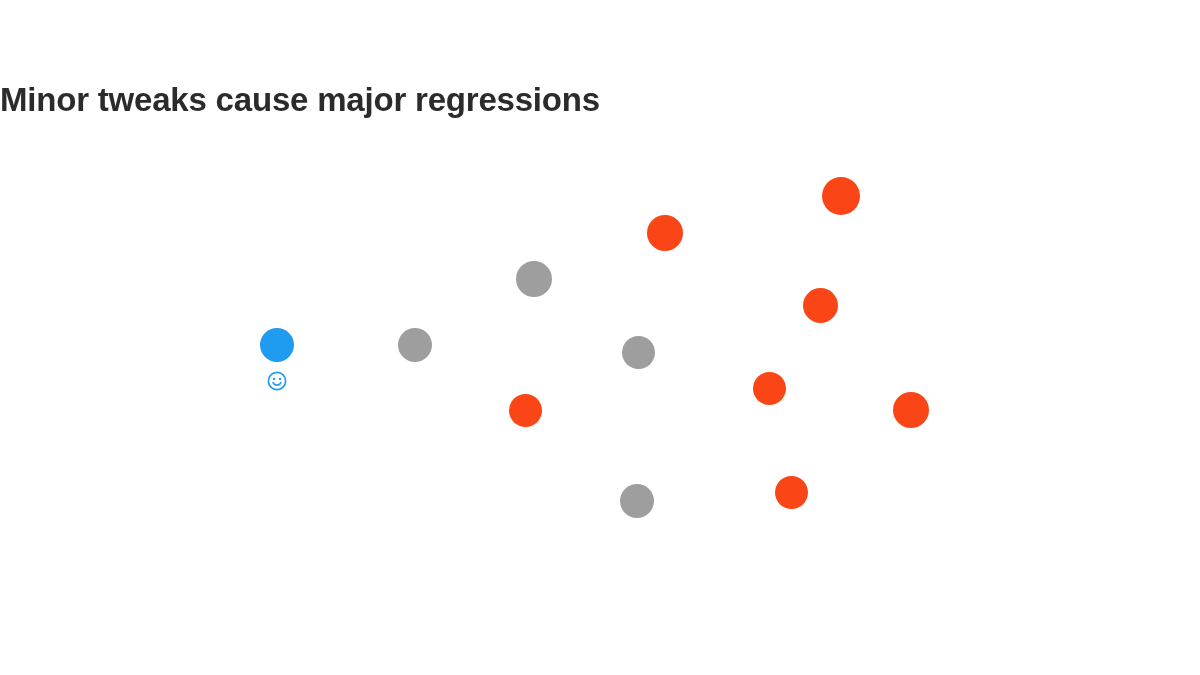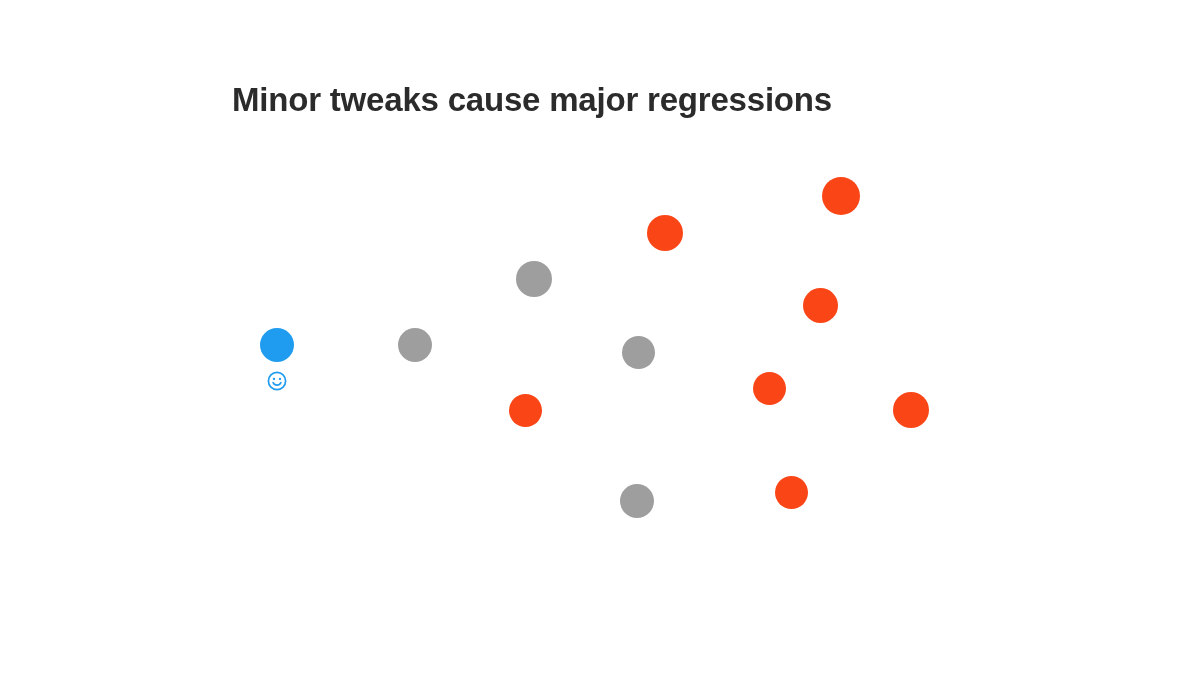--- a/index.html
+++ b/index.html
@@ -22,21 +22,21 @@
     height: 675px;
     background: #ffffff;
   }
 
   
   #title {
     position: absolute;
     left: 0;
     top: 78px;
     width: 1064px;
-    text-align: center;
+    text-align: left;
     font-size: 33px;
     font-weight: 700;
     letter-spacing: -0.2px;
     color: #2b2b2b;
     line-height: 44px;
     white-space: nowrap;
   }
 
   
   #plot {

